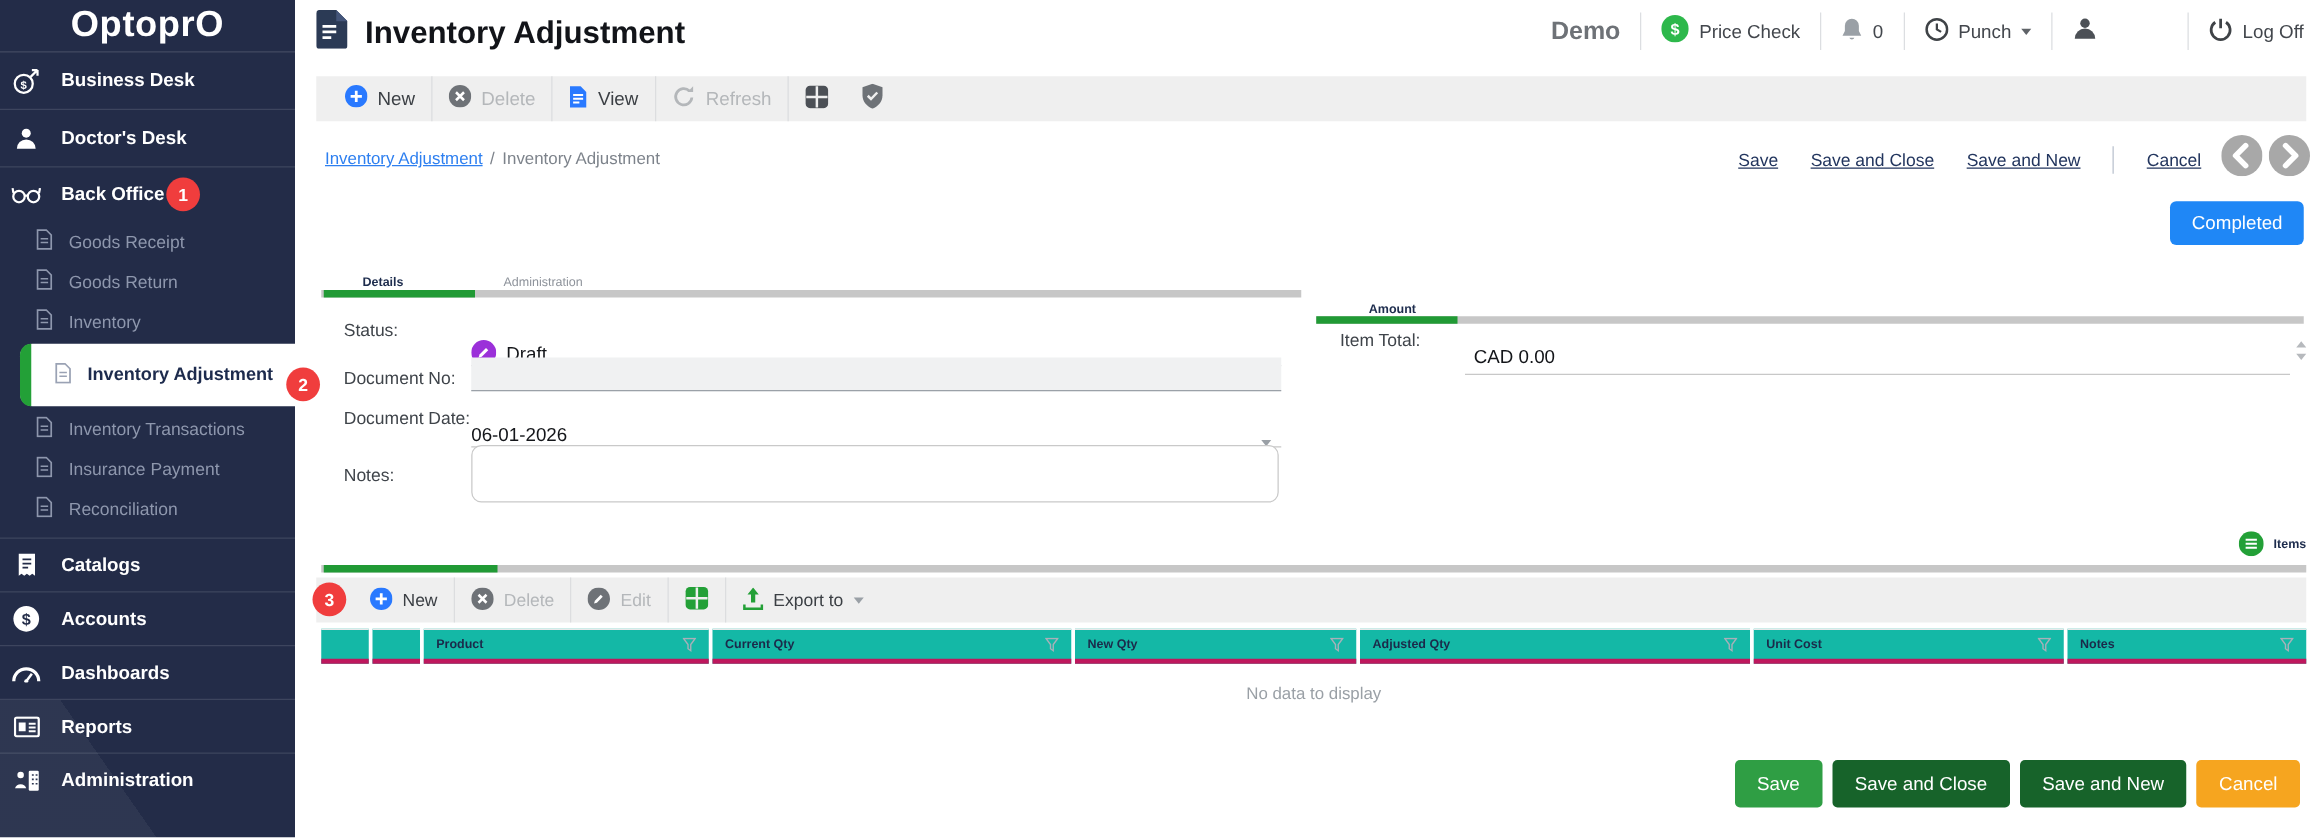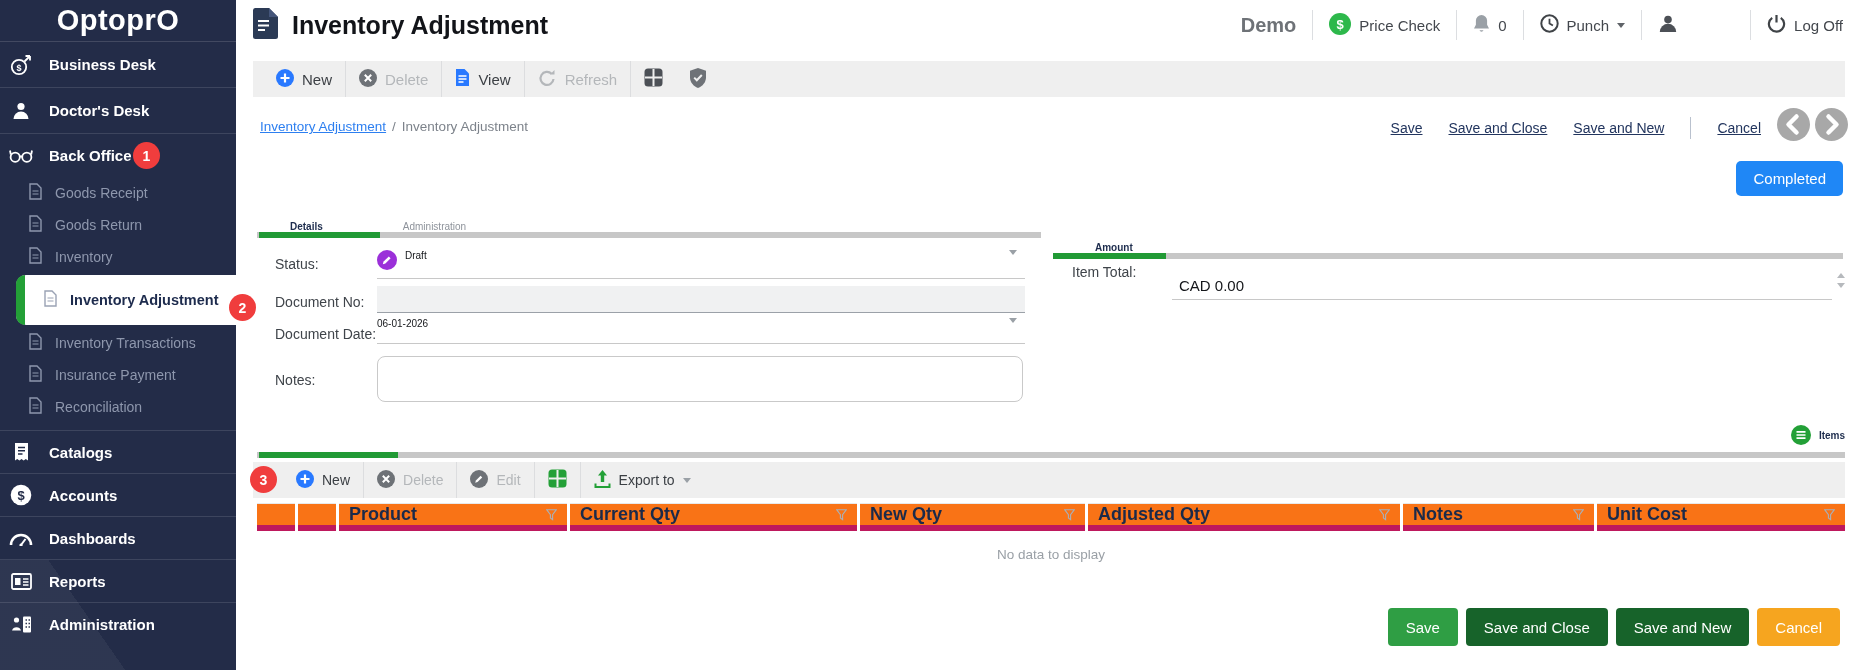--- a/index.html
+++ b/index.html
@@ -68,21 +68,21 @@
   .panel-left  { position:absolute; left:21px; top:205px; width:784px; height:210px; }
   .panel-right { position:absolute; left:817px; top:205px; right:14px; height:210px;margin-top:21px; }
   .tabs { display:flex; align-items:flex-end; height:27px; font-size:10px; padding-bottom:0;text-align:center; }
   .tab { cursor:pointer; color:#8e939b; }
   .tab.active { color:#1d2c4d; font-weight:bold; }
   .tabbar { height:6px; background:#c7c7c7; position:relative; }
   .tabbar .fill { position:absolute; top:0; height:6px; background:#219a35; }
 
   .lbl { position:absolute; left:18px; font-size:14px; color:#3f444a; }
   .field-line { position:absolute; left:120px; width:648px; height:29px; border-bottom:1px solid #c8c8c8;
-                display:flex; align-items:flex-start; gap:8px; font-size:10px; color:#14161a; cursor:pointer; }
+                display:flex; align-items:flex-end; gap:8px; font-size:15px; color:#14161a; cursor:pointer;margin-top:14px; }
   .field-line .fcaret { position:absolute; right:8px; width:0; height:0; border-left:4px solid transparent;
                         border-right:4px solid transparent; border-top:5px solid #9aa0a6; }
   .input-disabled { position:absolute; left:120px; width:648px; height:27px; background:#f0f1f2;
                     border:none; border-bottom:1px solid #9ba1a8; }
   .notes-area { position:absolute; left:120px; width:646px; height:46px; border:1px solid #c9c9c9;
                 border-radius:8px; resize:none; font-family:"Liberation Sans",sans-serif; font-size:14px; padding:6px 10px; }
   .it-field { position:absolute; left:119px; top:45px; width:660px; height:29px; border-bottom:1px solid #c8c8c8;
               display:flex; align-items:center; padding-left:7px; font-size:15px; color:#14161a; }
   .spinner { position:absolute; right:-2px; top:47px; display:flex; flex-direction:column; gap:5px; cursor:pointer; }
   .sp-up { width:0; height:0; border-left:4px solid transparent; border-right:4px solid transparent; border-bottom:5px solid #b6b9bd; }
@@ -90,22 +90,22 @@
 
   
   .items-tabs { position:absolute; left:21px; right:12px; top:425px; }
   .items-tabs .tabs { padding-left:22px;flex-direction:column; }
   .itab { display:flex; align-items:center; gap:8px; }
   .items-toolbar { position:absolute; left:17px; right:12px; top:462px; height:36px; background:#efefef;
                    display:flex; align-items:center; padding-left:30px; }
   .items-toolbar .tbtn { font-size:14px; }
 
   .grid-head { position:absolute; left:21px; right:12px; top:503px; height:28px; display:flex; gap:3px; }
-  .gh { background:#f97316; display:flex; align-items:center; padding:0 10px; font-size:18px; font-weight:bold;
-        color:#1b2a4a; border-top:1px solid #e8e9ea; border-bottom:6px solid #be185d; cursor:pointer; }
+  .gh { background:#14b8a6; display:flex; align-items:center; padding:0 10px; font-size:10px; font-weight:bold;
+        color:#1b2a4a; border-top:1px solid #e8e9ea; border-bottom:4px solid #be185d; cursor:pointer; }
   .gh .funnel { margin-left:auto; line-height:0; }
   .empty-msg { position:absolute; left:21px; right:12px; top:547px; text-align:center; font-size:13.5px; color:#9aa0a6; }
 
   .footer-actions { position:absolute; right:17px; bottom:24px; display:flex; gap:8px; }
   .fbtn { height:38px; border:none; border-radius:4px; color:#fff; font-size:15px; padding:0 18px;
           font-family:"Liberation Sans",sans-serif; cursor:pointer; }
   .fbtn.save { background:#2f9e44; }
   .fbtn.dark { background:#17632a; }
   .fbtn.cancel { background:#f6a51f; }
 </style>
@@ -585,36 +585,36 @@
         </span>
       </div>
       <div class="gh" style="width:312px;">
         <span>Adjusted Qty</span>
         <span class="funnel">
           <svg width="11" height="12" viewBox="0 0 11 12">
               <path d="M.8.8h9.4L6.6 5.6v5l-2.2-1.6V5.6z" fill="none" stroke="#a9b0b9" stroke-width="1.1"></path>
             </svg>
         </span>
       </div>
+      <div class="gh" style="width:248px;">
+        <span>Unit Cost</span>
+        <span class="funnel">
+          <svg width="11" height="12" viewBox="0 0 11 12">
+              <path d="M.8.8h9.4L6.6 5.6v5l-2.2-1.6V5.6z" fill="none" stroke="#a9b0b9" stroke-width="1.1"></path>
+            </svg>
+        </span>
+      </div>
       <div class="gh" style="flex:1;">
         <span>Notes</span>
         <span class="funnel">
           <svg width="11" height="12" viewBox="0 0 11 12">
               <path d="M.8.8h9.4L6.6 5.6v5l-2.2-1.6V5.6z" fill="none" stroke="#a9b0b9" stroke-width="1.1"></path>
             </svg>
         </span>
       </div>
-      <div class="gh" style="width:248px;">
-        <span>Unit Cost</span>
-        <span class="funnel">
-          <svg width="11" height="12" viewBox="0 0 11 12">
-              <path d="M.8.8h9.4L6.6 5.6v5l-2.2-1.6V5.6z" fill="none" stroke="#a9b0b9" stroke-width="1.1"></path>
-            </svg>
-        </span>
-      </div>
     </div>
 
     <div class="empty-msg">No data to display</div>
 
     <div class="footer-actions">
       <button class="fbtn save">Save</button>
       <button class="fbtn dark">Save and Close</button>
       <button class="fbtn dark">Save and New</button>
       <button class="fbtn cancel">Cancel</button>
     </div>

